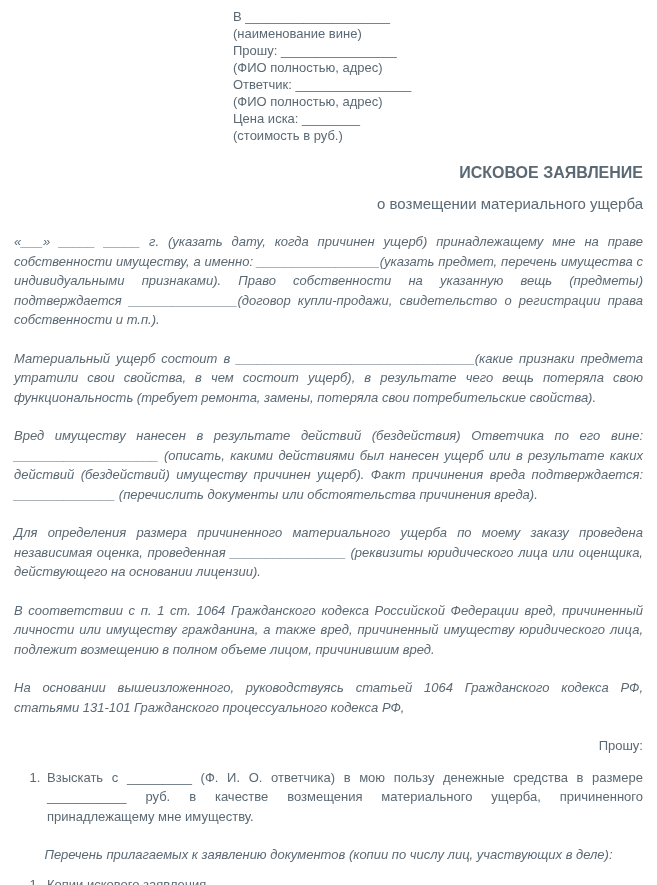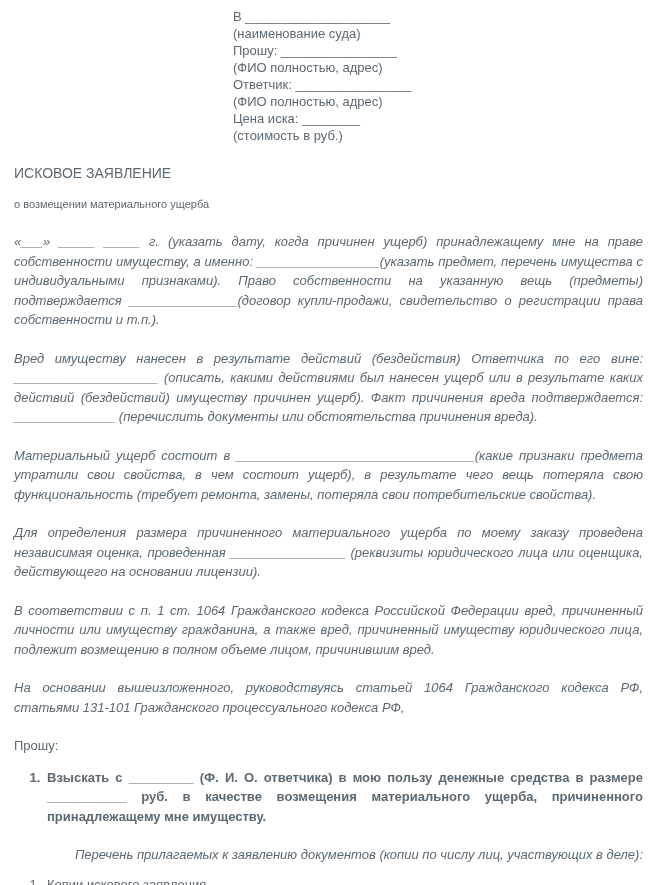--- a/index.html
+++ b/index.html
@@ -23,86 +23,85 @@
     font-size: 13px;
     line-height: 19.5px;
   }
   .header-block {
     margin-left: 219px;
     line-height: 17px;
     margin-bottom: 0;
   }
   .header-line { white-space: nowrap; }
   .doc-title {
-    text-align: left;
-    font-size: 14px;
-    font-weight: normal;
+    text-align: right;
+    font-size: 16px;
+    font-weight: bold;
     margin: 20px 0 0 0;
     line-height: 18px;
   }
   .doc-subtitle {
-    text-align: left;
-    font-size: 11px;
+    text-align: right;
+    font-size: 15px;
     margin: 13px 0 0 0;
     line-height: 18px;
   }
   .para {
     text-align: justify;
     margin: 19px 0 0 0;
     font-style: italic;
   }
   .request-heading {
-    text-align: left;
+    text-align: right;
     margin: 19px 0 0 0;
   }
   ol.request-list {
     margin: 12px 0 0 0;
     padding: 0 0 0 30px;
-    font-weight: bold;
   }
   ol.request-list li {
     text-align: justify;
     padding-left: 3px;
   }
   .attachments-intro {
-    text-align: right;
+    text-align: center;
     margin: 19px 0 0 0;
   }
   ol.attachments-list {
     margin: 10px 0 0 0;
     padding: 0 0 0 30px;
     line-height: 19px;
   }
   ol.attachments-list li {
     text-align: justify;
     padding-left: 3px;
   }
 </style>
 </head>
 <body>
 
 <div class="page">
 
   <div class="header-block">
     <div class="header-line">В ____________________</div>
-    <div class="header-line">(наименование суда)</div>
+    <div class="header-line">(наименование вине)</div>
     <div class="header-line">Прошу: ________________</div>
     <div class="header-line">(ФИО полностью, адрес)</div>
     <div class="header-line">Ответчик: ________________</div>
     <div class="header-line">(ФИО полностью, адрес)</div>
     <div class="header-line">Цена иска: ________</div>
     <div class="header-line">(стоимость в руб.)</div>
   </div>
 
   <h1 class="doc-title">ИСКОВОЕ ЗАЯВЛЕНИЕ</h1>
   <div class="doc-subtitle">о возмещении материального ущерба</div>
 
   <p class="para">«___» _____ _____ г. (указать дату, когда причинен ущерб) принадлежащему мне на праве собственности имуществу, а именно: _________________(указать предмет, перечень имущества с индивидуальными признаками). Право собственности на указанную вещь (предметы) подтверждается _______________(договор купли-продажи, свидетельство о регистрации права собственности и т.п.).</p>
+  <p class="para">Материальный ущерб состоит в _________________________________(какие признаки предмета утратили свои свойства, в чем состоит ущерб), в результате чего вещь потеряла свою функциональность (требует ремонта, замены, потеряла свои потребительские свойства).</p>
   <p class="para">Вред имуществу нанесен в результате действий (бездействия) Ответчика по его вине: ____________________ (описать, какими действиями был нанесен ущерб или в результате каких действий (бездействий) имуществу причинен ущерб). Факт причинения вреда подтверждается: ______________ (перечислить документы или обстоятельства причинения вреда).</p>
-  <p class="para">Материальный ущерб состоит в _________________________________(какие признаки предмета утратили свои свойства, в чем состоит ущерб), в результате чего вещь потеряла свою функциональность (требует ремонта, замены, потеряла свои потребительские свойства).</p>
   <p class="para">Для определения размера причиненного материального ущерба по моему заказу проведена независимая оценка, проведенная ________________ (реквизиты юридического лица или оценщика, действующего на основании лицензии).</p>
   <p class="para">В соответствии с п. 1 ст. 1064 Гражданского кодекса Российской Федерации вред, причиненный личности или имуществу гражданина, а также вред, причиненный имуществу юридического лица, подлежит возмещению в полном объеме лицом, причинившим вред.</p>
   <p class="para">На основании вышеизложенного, руководствуясь статьей 1064 Гражданского кодекса РФ, статьями 131-101 Гражданского процессуального кодекса РФ,</p>
 
   <div class="request-heading">Прошу:</div>
 
   <ol class="request-list">
     <li>Взыскать с _________ (Ф. И. О. ответчика) в мою пользу денежные средства в размере ___________ руб. в качестве возмещения материального ущерба, причиненного принадлежащему мне имуществу.</li>
   </ol>
 

